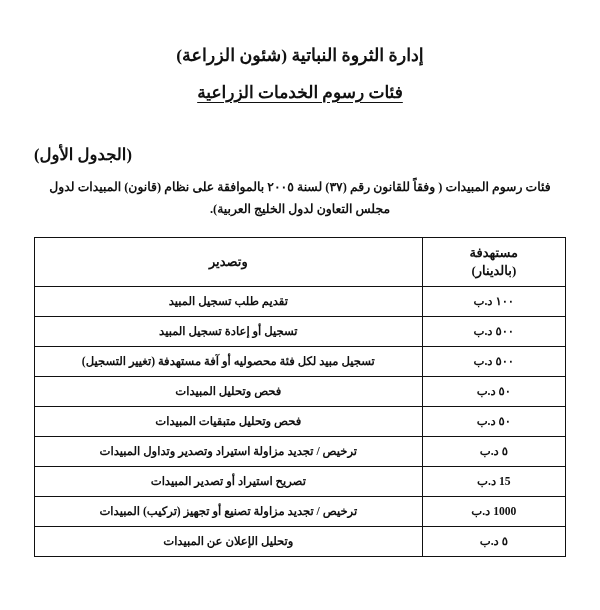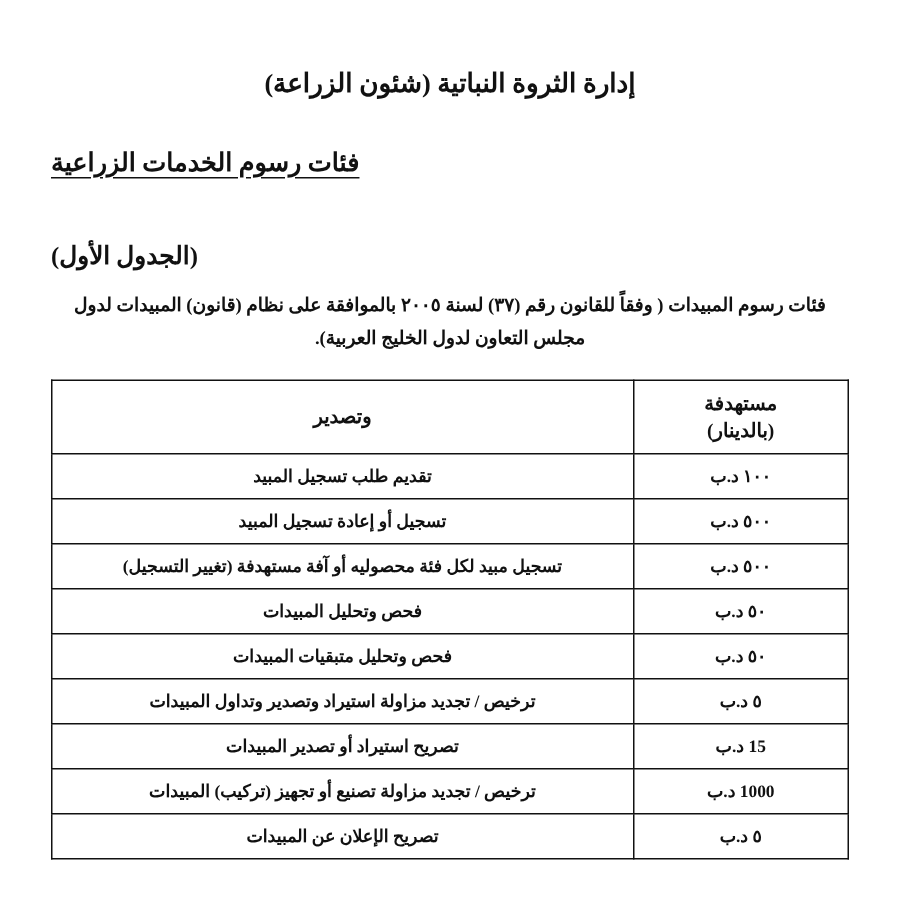--- a/index.html
+++ b/index.html
@@ -24,24 +24,24 @@
   .doc-title {
     text-align: center;
     font-weight: bold;
     font-size: 17.5px;
     letter-spacing: 0px;
     margin-top: 30px;
     margin-bottom: 0;
     line-height: 1.3;
   }
   .doc-subtitle {
-    text-align: left;
+    text-align: center;
     font-weight: bold;
     font-size: 17px;
-    margin-top: 31px;
+    margin-top: 15px;
     text-decoration: underline;
     text-underline-offset: 4px;
     line-height: 1.3;
   }
   .table-label {
     text-align: left;
     font-weight: bold;
     font-size: 16.5px;
     margin-top: 40px;
     line-height: 1.3;
@@ -148,18 +148,18 @@
       <tr>
         <td class="fee-cell">15 د.ب</td>
         <td class="service-cell">تصريح استيراد أو تصدير المبيدات</td>
       </tr>
       <tr>
         <td class="fee-cell">1000 د.ب</td>
         <td class="service-cell">ترخيص / تجديد مزاولة تصنيع أو تجهيز (تركيب) المبيدات</td>
       </tr>
       <tr>
         <td class="fee-cell">٥ د.ب</td>
-        <td class="service-cell">تصريح الإعلان عن المبيدات</td>
+        <td class="service-cell">وتحليل الإعلان عن المبيدات</td>
       </tr>
     </tbody>
   </table>
 
 </div>
 
 </body></html>

